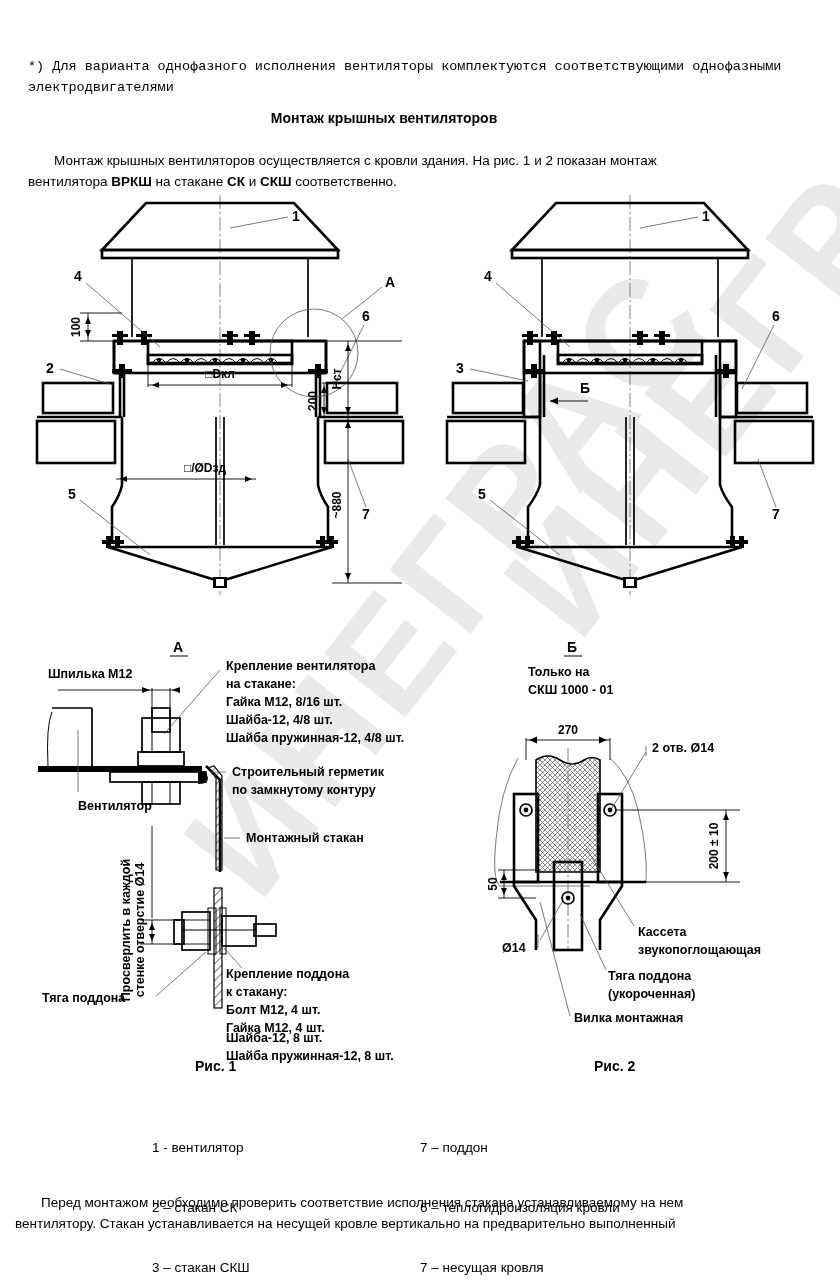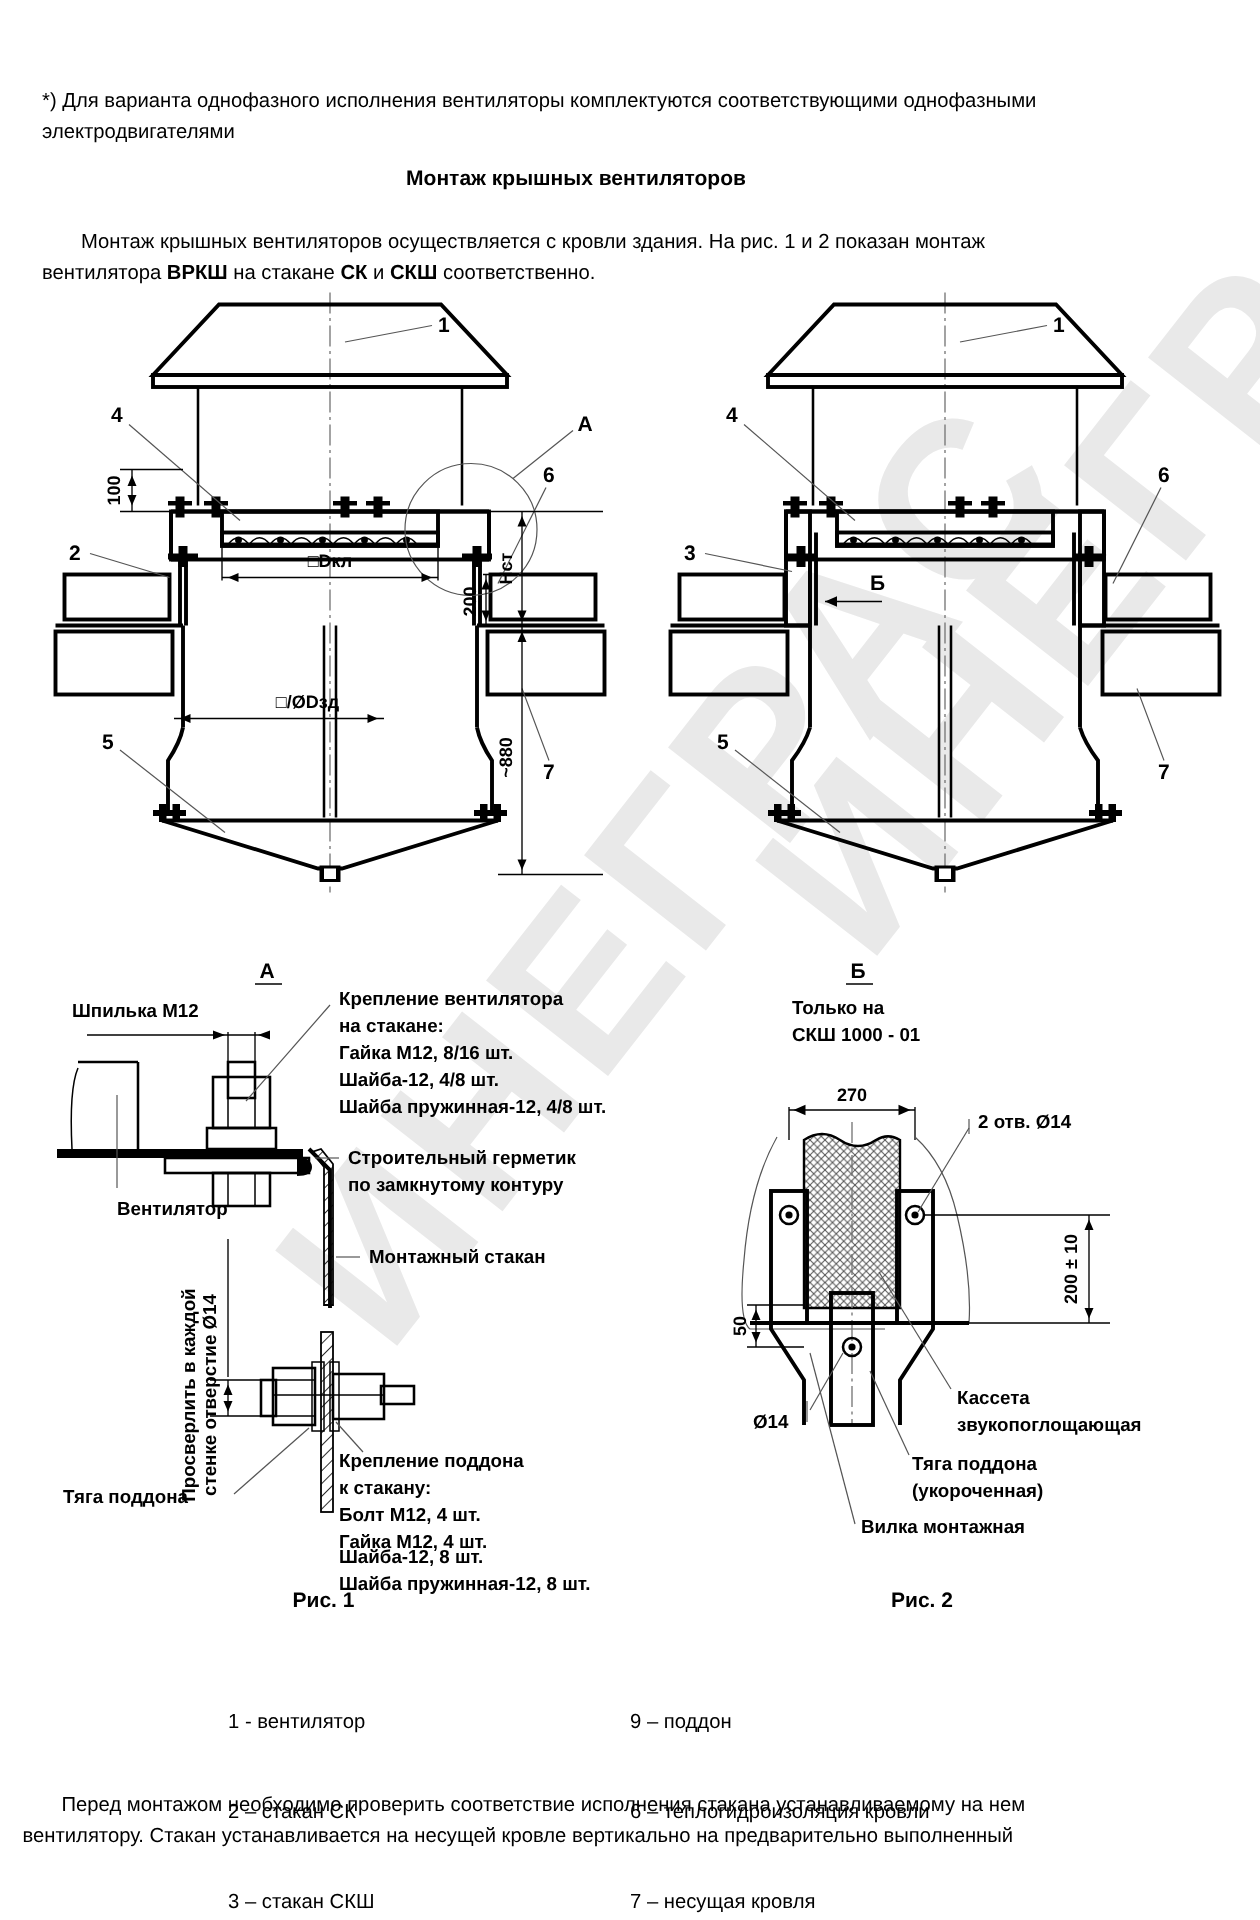--- a/index.html
+++ b/index.html
@@ -19,21 +19,21 @@
     position:absolute;
     font-family:"Liberation Sans","DejaVu Sans",sans-serif;
     font-weight:700;color:#e9e9e9;white-space:nowrap;
     letter-spacing:6px;
   }
   .wm1{font-size:150px;left:150px;top:820px;transform:rotate(-52deg);transform-origin:0 0;}
   .wm2{font-size:150px;left:470px;top:560px;transform:rotate(-52deg);transform-origin:0 0;}
 
   
   .txt{position:absolute;z-index:5;}
-  .p-note{left:28px;top:56px;width:790px;font-size:13.5px;line-height:21px;}
+  .p-note{left:28px;top:56px;width:790px;font-size:13.5px;line-height:21px;font-family:Liberation Mono, monospace;}
   .title{left:0;top:110px;width:768px;text-align:center;font-size:14px;font-weight:bold;}
   .p-intro{left:28px;top:150px;width:790px;font-size:13.5px;line-height:21px;}
   .p-intro .ind{display:inline-block;width:26px;}
   .p-foot{left:15px;top:1192px;width:790px;font-size:13.5px;line-height:21px;}
   .p-foot .ind{display:inline-block;width:26px;}
   b{font-weight:bold;}
 
   
   svg{position:absolute;z-index:3;overflow:visible;}
   .ln{stroke:#000;fill:none;}
@@ -537,21 +537,21 @@
   <div class="figcap" style="left:195px;top:1058px;">Рис. 1</div>
   <div class="figcap" style="left:594px;top:1058px;">Рис. 2</div>
 
   <div class="legend" style="left:152px;top:1098px;">
     <div>1 - вентилятор</div>
     <div>2 – стакан СК</div>
     <div>3 – стакан СКШ</div>
     
   </div>
   <div class="legend" style="left:420px;top:1098px;">
-    <div>9 – поддон</div>
+    <div>7 – поддон</div>
     <div>6 – теплогидроизоляция кровли</div>
     <div>7 – несущая кровля</div>
   </div>
 
   <div class="txt p-foot">
     <span class="ind"></span><span>Перед монтажом необходимо проверить соответствие исполнения стакана устанавливаемому на нем</span><br>
     <span>вентилятору. Стакан устанавливается на несущей кровле вертикально на предварительно выполненный</span>
   </div>
 
 </div>

